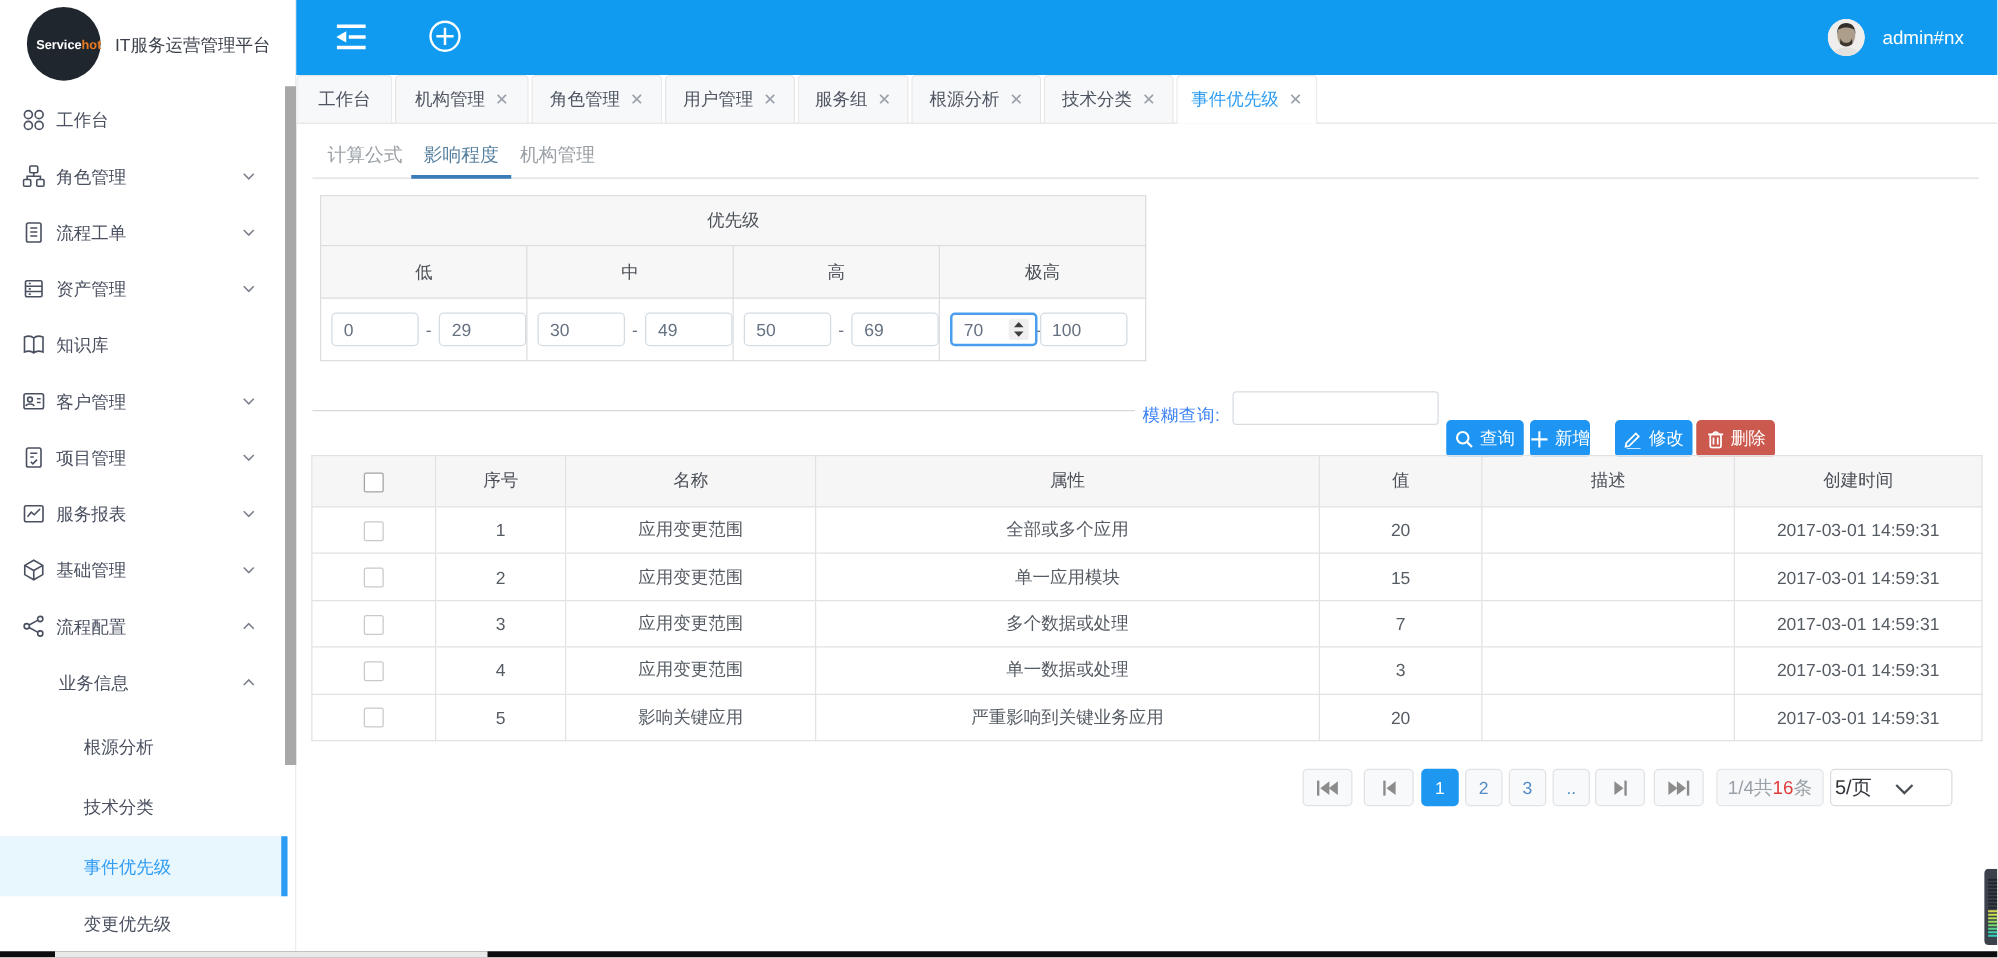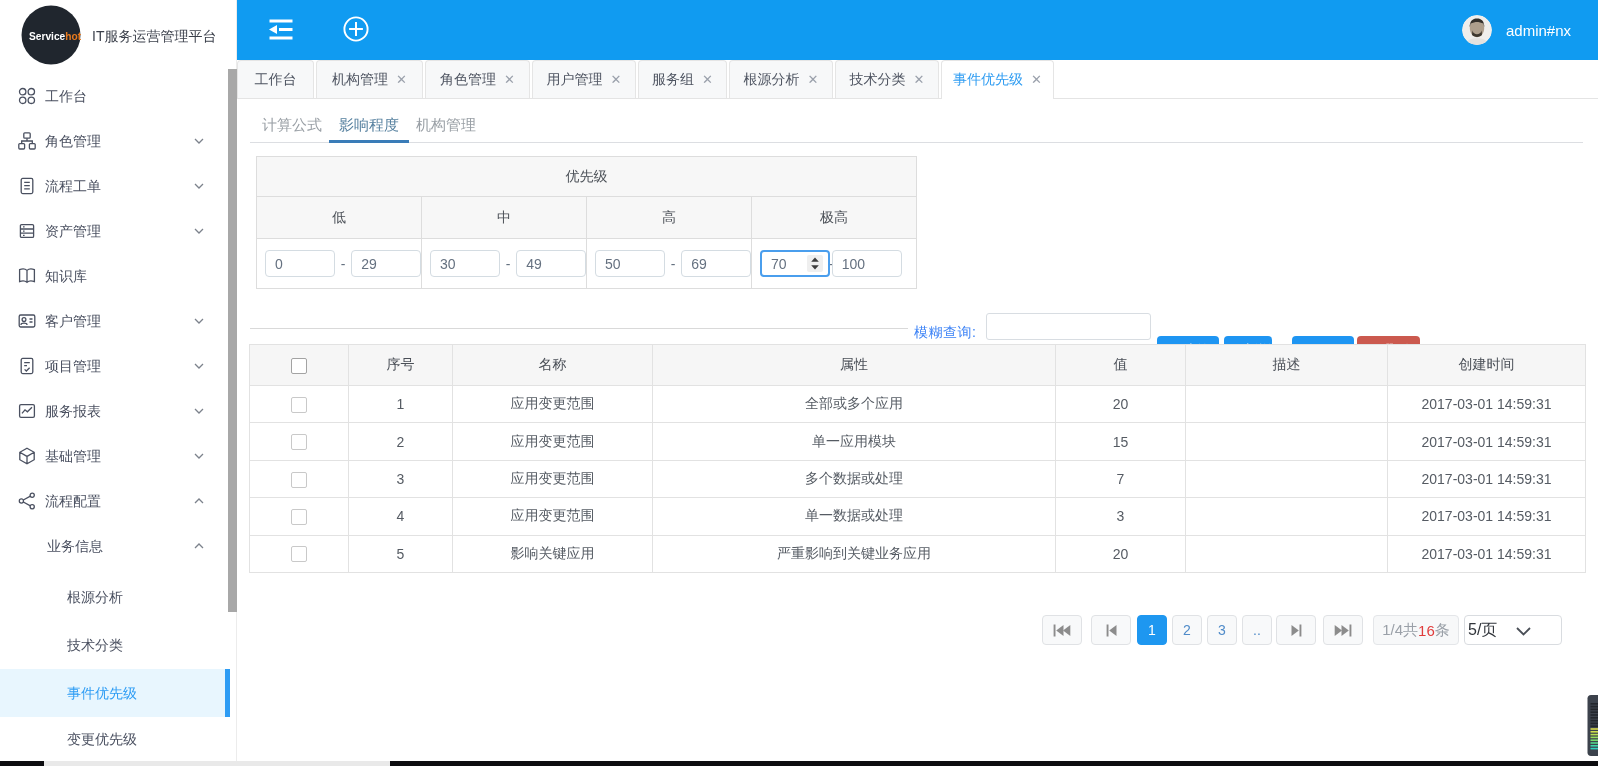--- a/index.html
+++ b/index.html
@@ -63,21 +63,21 @@
 
 #qline { position:absolute; left:250px; top:328px; width:658px; height:1px; background:#d9d9d9; }
 #qlabel { position:absolute; left:914px; top:324px; font-size:14px; color:#3b82f6; letter-spacing:0.5px; }
 #qinput { position:absolute; left:986px; top:313px; width:165px; height:27px; border:1px solid #d8dde2; border-radius:3px; background:#fff; }
 .btn { position:absolute; top:311px; height:30px; border-radius:4px; color:#fff; font-size:14px;
   display:flex; align-items:center; justify-content:center; gap:5px;margin-top:25px; }
 .btn.blue { background:#1e95f2; }
 .btn.red { background:#cb594e; }
 
 
-#data { position:absolute; left:249px; top:344px; width:1336px; border-collapse:collapse; table-layout:fixed; }
+#data { position:absolute; left:249px; top:364px; width:1336px; border-collapse:collapse; table-layout:fixed; }
 #data td { border:1px solid #e2e2e2; text-align:center; font-size:14px; color:#555b63; }
 #data tr.hd td { height:41px; background:#f6f6f6; color:#4a4f57; }
 #data tr.rw td { height:37.4px; background:#fff; }
 .cb { display:inline-block; width:16px; height:16px; border:1px solid #c9c9c9; border-radius:2px; background:#fff; vertical-align:middle; }
 
 
 #pager { position:absolute; left:1042px; top:615px; height:30px; display:flex; align-items:stretch; }
 .pg { height:30px; border:1px solid #e0e2e5; border-radius:4px; background:#f8f9fa;
   display:flex; align-items:center; justify-content:center; font-size:14px; color:#4f8bc9; }
 .pg.num { width:30px; }

